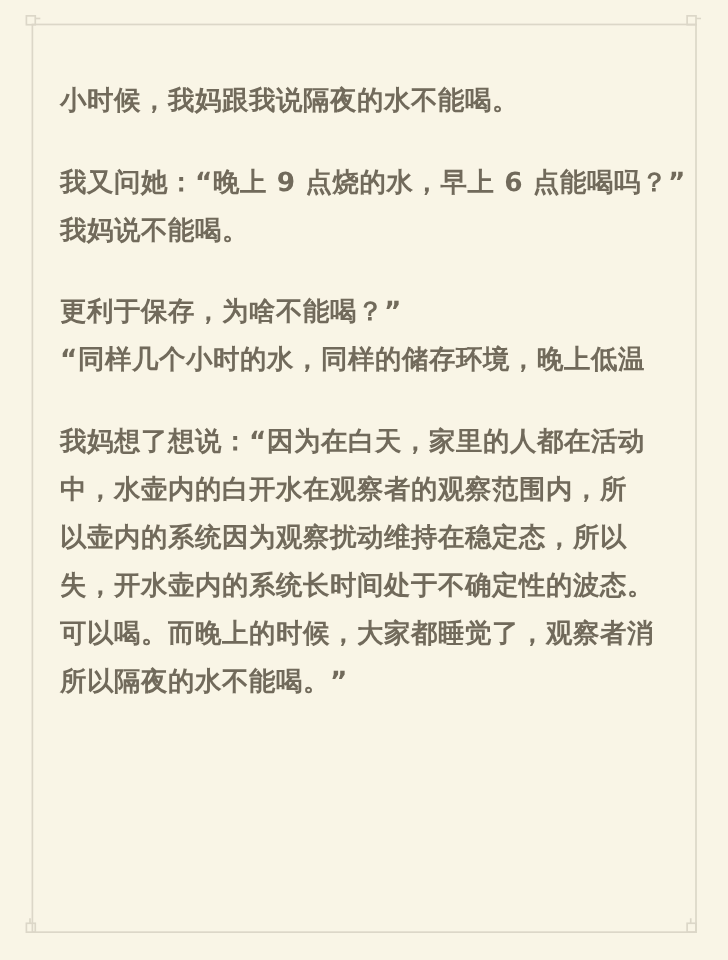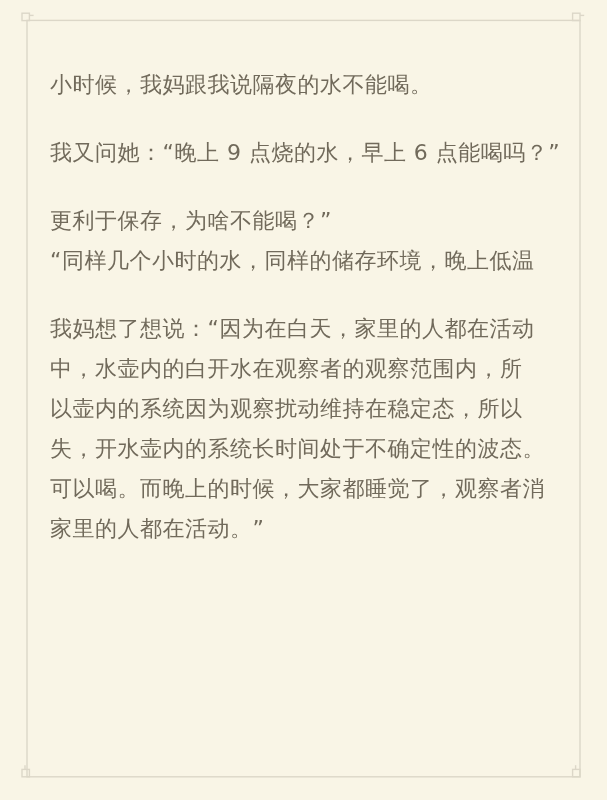--- a/index.html
+++ b/index.html
@@ -49,20 +49,21 @@
     font-weight: 400;
   }
   .content p {
     margin: 0 0 28px 0;
     padding: 0;
   }
   .content p:last-child { margin-bottom: 16px; }
   .line {
     display: block;
     white-space: nowrap;
+    font-weight: bold;
   }
 </style>
 </head>
 <body>
 
 <div class="card">
 
   <svg class="frame" viewBox="0 0 607 800" xmlns="http://www.w3.org/2000/svg" aria-hidden="true">
     <rect x="27" y="20.4" width="553" height="756.4"></rect>
     <g>
@@ -82,28 +83,29 @@
       <path d="M 575.6 769.4 V 765.2"></path>
     </g>
   </svg>
 
   <div class="content">
     <p>
       <span class="line">小时候，我妈跟我说隔夜的水不能喝。</span>
     </p>
     <p>
       <span class="line">我又问她：“晚上 9 点烧的水，早上 6 点能喝吗？”</span>
+      <span class="line">我妈说不能喝。</span>
     </p>
     <p>
       <span class="line">更利于保存，为啥不能喝？”</span>
       <span class="line">“同样几个小时的水，同样的储存环境，晚上低温</span>
     </p>
     <p>
       <span class="line">我妈想了想说：“因为在白天，家里的人都在活动</span>
       <span class="line">中，水壶内的白开水在观察者的观察范围内，所</span>
       <span class="line">以壶内的系统因为观察扰动维持在稳定态，所以</span>
       <span class="line">失，开水壶内的系统长时间处于不确定性的波态。</span>
       <span class="line">可以喝。而晚上的时候，大家都睡觉了，观察者消</span>
-      <span class="line">家里的人都在活动。”</span>
+      <span class="line">所以隔夜的水不能喝。”</span>
     </p>
   </div>
 
 </div>
 
 </body></html>

